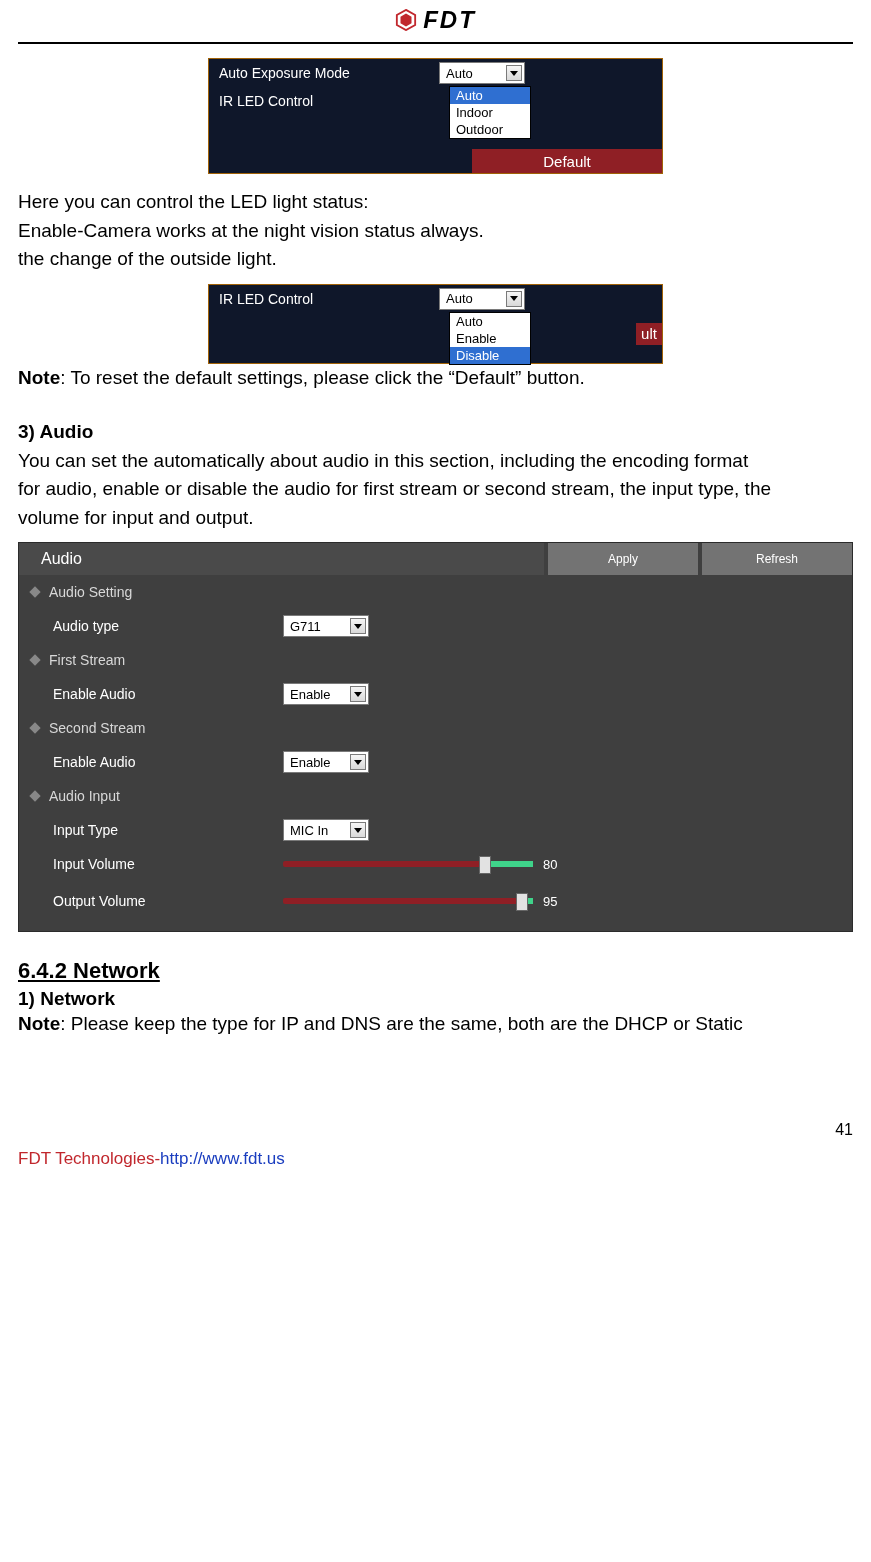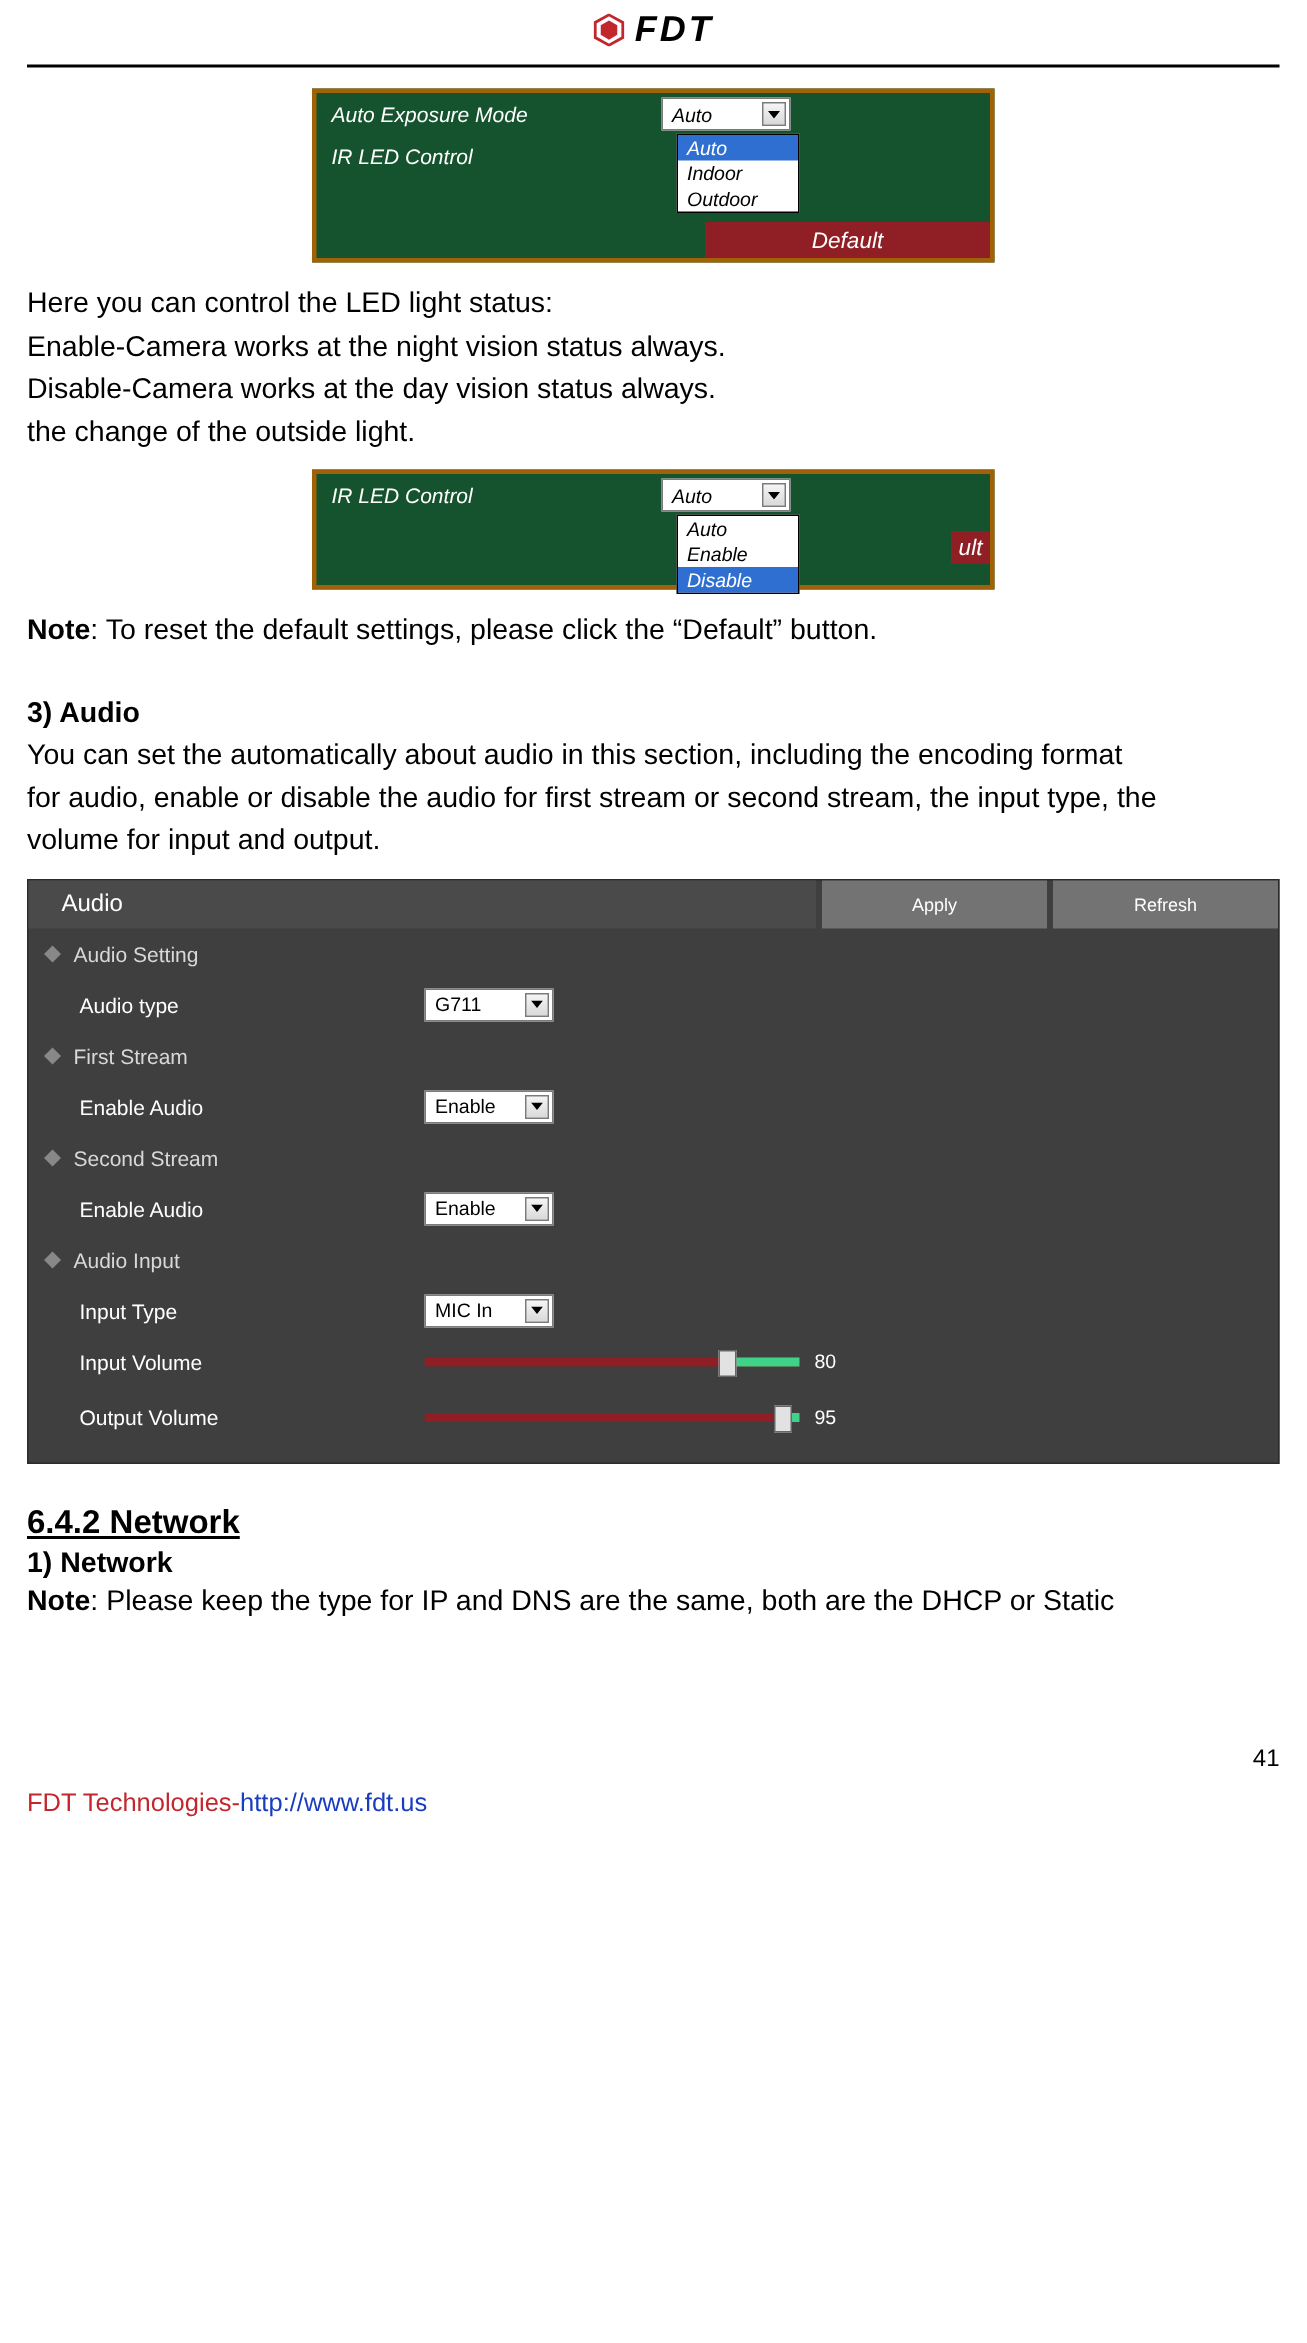--- a/index.html
+++ b/index.html
@@ -31,27 +31,26 @@
     width: 22px;
     height: 22px;
     display: inline-block;
   }
   hr.rule {
     border: none;
     border-top: 2px solid #000;
     margin: 6px 0 14px 0;
   }
   .ui-panel {
-    background: #14532d;
+    background: #0f172a;
     color: #fff;
     font-size: 14px;
-    border: 3px solid #a16207;
+    border: 1px solid #a16207;
     margin: 0 auto;
     box-sizing: border-box;
-    font-style: italic;
   }
   .panel1 { width: 455px; height: 116px; position: relative; }
   .panel2 { width: 455px; height: 80px; position: relative; }
   .row { display:flex; align-items:center; height:28px; padding-left:10px; }
   .row .lbl { width: 220px; }
   .select-look {
     background:#fff;
     color:#000;
     display:inline-flex;
     align-items:center;
@@ -208,21 +207,20 @@
       <div>Outdoor</div>
     </div>
     <div class="default-btn">
       <span>Default</span>
     </div>
   </div>
 
   <div class="doc-text" style="margin-top:14px;">
     <div>Here you can control the LED light status:</div>
     <div>Enable-Camera works at the night vision status always.</div>
-    <div>Disable-Camera works at the day vision status always.</div>
     <div>the change of the outside light.</div>
   </div>
 
   <div class="ui-panel panel2" style="margin-top:10px;">
     <div class="row">
       <span class="lbl">IR LED Control</span>
       <span class="select-look">
         <span>Auto</span>
         <span class="caret">
           <svg width="8" height="5" viewBox="0 0 8 5">
@@ -234,21 +232,21 @@
     <div class="dropdown-list" style="left:240px;top:27px;">
       <div>Auto</div>
       <div>Enable</div>
       <div class="selected">Disable</div>
     </div>
     <div style="position:absolute;right:0;top:38px;background:#8f1f25;color:#fff;font-size:15px;height:22px;width:26px;display:flex;align-items:center;justify-content:center;">
       <span>ult</span>
     </div>
   </div>
 
-  <div class="doc-text" style="margin-top:14px;">
+  <div class="doc-text" style="margin-top:0;">
     <span class="bold">Note</span><span>: To reset the default settings, please click the “Default” button.</span>
   </div>
 
   <div class="doc-text bold" style="margin-top:26px;">3) Audio</div>
   <div class="doc-text">
     <div>You can set the automatically about audio in this section, including the encoding format</div>
     <div>for audio, enable or disable the audio for first stream or second stream, the input type, the</div>
     <div>volume for input and output.</div>
   </div>
 

